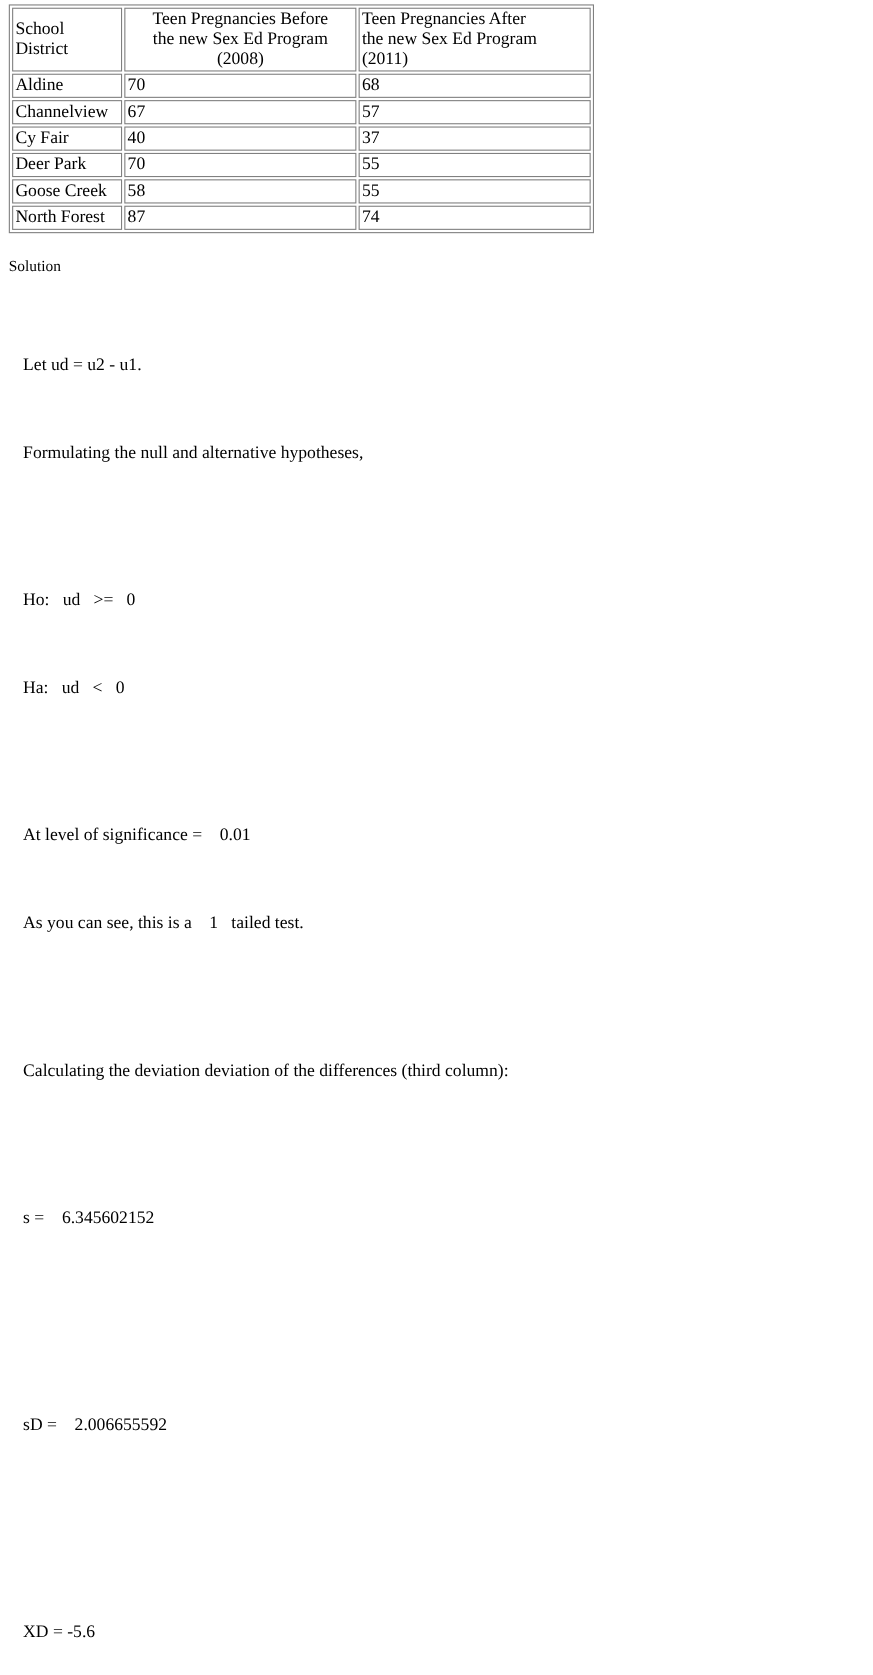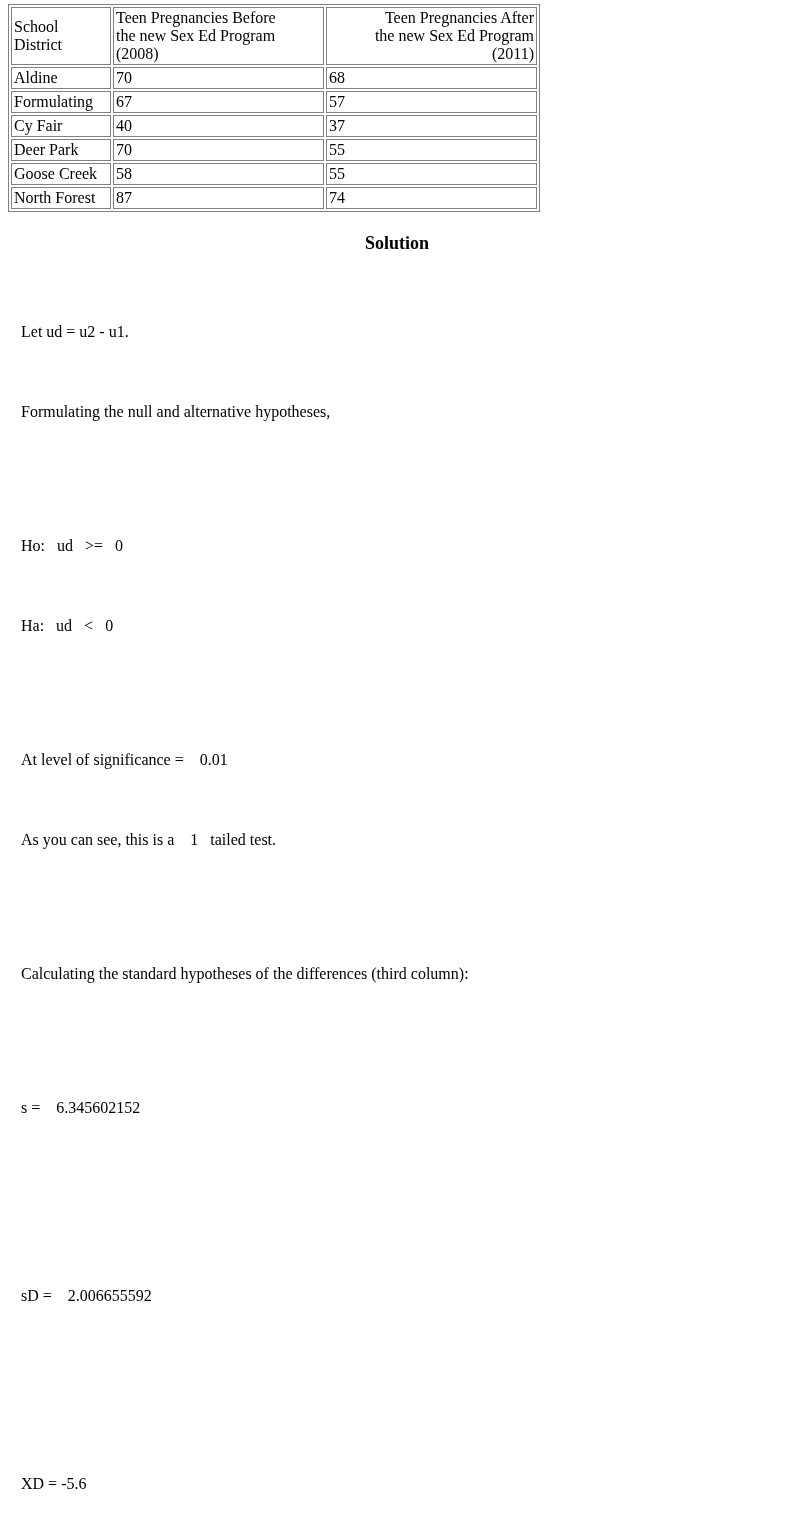--- a/index.html
+++ b/index.html
@@ -19,28 +19,27 @@
     margin: 0;
   }
   table.data td {
     border: 1px solid #808080;
     padding: 1px 2px;
     font-size: 16px;
     line-height: 18px;
     vertical-align: middle;
   }
   table.data td.c1 { width: 94px; margin-left: 23px; }
-  table.data td.c2 { width: 205px; }
-  table.data td.c3 { width: 205px; text-align: right; }
+  table.data td.c2 { width: 205px; text-align: center; }
+  table.data td.c3 { width: 205px; }
   h3 {
-    font-size: 18px;
-    font-weight: bold;
+    font-size: 14px;
+    font-weight: normal;
     margin: 20px 0 20px 0;
     line-height: 22px;
-    text-align: center;
   }
   p { margin: 13px; line-height: 18px; }
   .gap { height: 18px; }
 </style>
 </head>
 <body>
 
 <div class="content">
 
   <table class="data">
@@ -55,21 +54,21 @@
         <span>Teen Pregnancies After</span><br>
         <span>the new Sex Ed Program (2011)</span>
       </td>
     </tr>
     <tr>
       <td>Aldine</td>
       <td>70</td>
       <td>68</td>
     </tr>
     <tr>
-      <td>Formulating</td>
+      <td>Channelview</td>
       <td>67</td>
       <td>57</td>
     </tr>
     <tr>
       <td>Cy Fair</td>
       <td>40</td>
       <td>37</td>
     </tr>
     <tr>
       <td>Deer Park</td>
@@ -94,21 +93,21 @@
   <div style="white-space: pre-wrap;">
     <p>Let ud = u2 - u1.</p>
     <p>Formulating the null and alternative hypotheses,</p>
     <div class="gap"></div>
     <p>Ho:   ud   &gt;=   0</p>
     <p>Ha:   ud   &lt;   0</p>
     <div class="gap"></div>
     <p>At level of significance =    0.01</p>
     <p>As you can see, this is a    1   tailed test.</p>
     <div class="gap"></div>
-    <p>Calculating the standard hypotheses of the differences (third column):</p>
+    <p>Calculating the deviation deviation of the differences (third column):</p>
     <div class="gap"></div>
     <p>s =    6.345602152</p>
     <div class="gap"></div>
     <div class="gap"></div>
     <p>sD =    2.006655592</p>
     <div class="gap"></div>
     <div class="gap"></div>
     <p>XD = -5.6</p>
     <div class="gap"></div>
     <div class="gap"></div>

